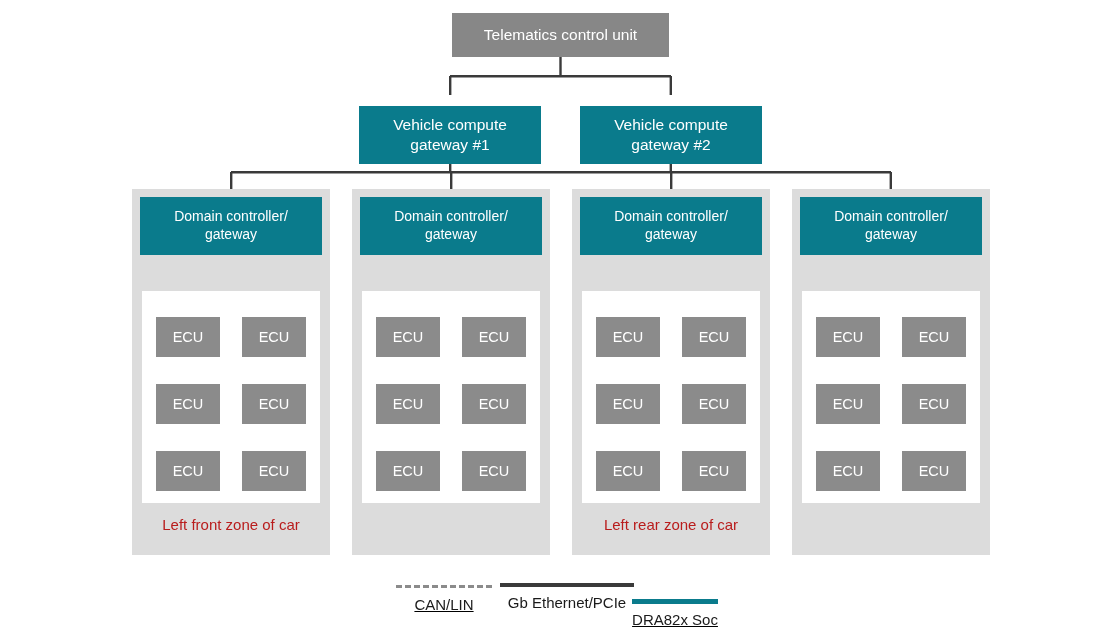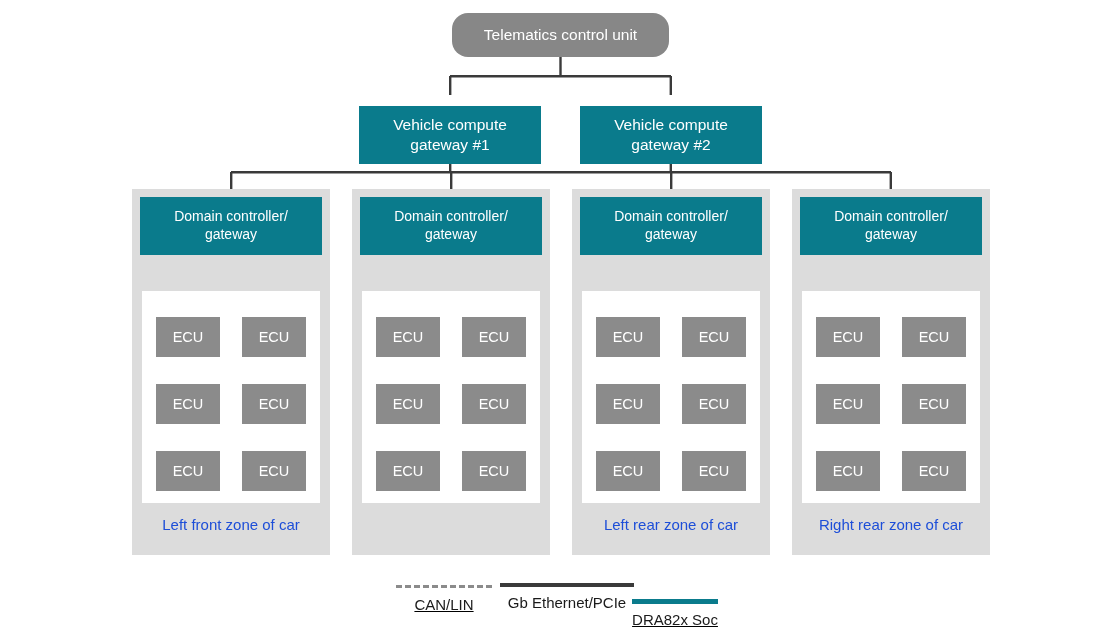--- a/index.html
+++ b/index.html
@@ -4,21 +4,21 @@
 <style>
   html,body{margin:0;padding:0;background:#ffffff;}
   body{width:1095px;height:641px;font-family:"Liberation Sans",sans-serif;-webkit-font-smoothing:antialiased;}
   #stage{position:relative;width:1095px;height:641px;overflow:hidden;background:#fff;}
 
   .node{position:absolute;box-sizing:border-box;display:flex;align-items:center;justify-content:center;text-align:center;}
 
   
   .tcu{
     left:452px;top:13px;width:217px;height:44px;
-    background:#878787;color:#ffffff;font-size:15.5px;line-height:1.25;border-radius:16px;
+    background:#878787;color:#ffffff;font-size:15.5px;line-height:1.25;
   }
 
   
   .vcg{
     width:182px;height:58px;top:95px;
     background:#0a7b8c;color:#ffffff;font-size:15.5px;line-height:1.28;margin-top:11px;
   }
   .vcg1{left:359px;}
   .vcg2{left:580px;}
 
@@ -50,21 +50,21 @@
   }
   .ecu.c-l{left:14px;}
   .ecu.c-r{left:100px;}
   .ecu.r-1{top:26px;}
   .ecu.r-2{top:93px;}
   .ecu.r-3{top:160px;}
 
   .zone-label{
     position:absolute;left:0;right:0;top:322px;height:26px;
     display:flex;align-items:center;justify-content:center;
-    font-size:15px;color:#1d4ed8;
+    font-size:15px;color:#b91c1c;
   }
 
   
   #wires{position:absolute;left:0;top:0;width:1095px;height:641px;pointer-events:none;}
 
   
   .legend{position:absolute;left:0;top:583px;width:1095px;height:42px;}
   .legend-item{position:absolute;text-align:center;}
   .legend-swatch{height:4px;width:100%;margin:0 auto 7px auto;}
   .legend-swatch.dashed{
@@ -207,21 +207,20 @@
       </span>
     </div>
     <div class="ecu-panel">
       <div class="ecu c-l r-1">ECU</div>
       <div class="ecu c-r r-1">ECU</div>
       <div class="ecu c-l r-2">ECU</div>
       <div class="ecu c-r r-2">ECU</div>
       <div class="ecu c-l r-3">ECU</div>
       <div class="ecu c-r r-3">ECU</div>
     </div>
-    <div class="zone-label">Right rear zone of car</div>
   </div>
 
   <div class="legend">
     <div class="legend-item lg-can">
       <div class="legend-swatch dashed"></div>
       <div class="legend-text">CAN/LIN</div>
     </div>
     <div class="legend-item lg-eth">
       <div class="legend-swatch solid"></div>
       <div class="legend-text">Gb Ethernet/PCIe</div>

